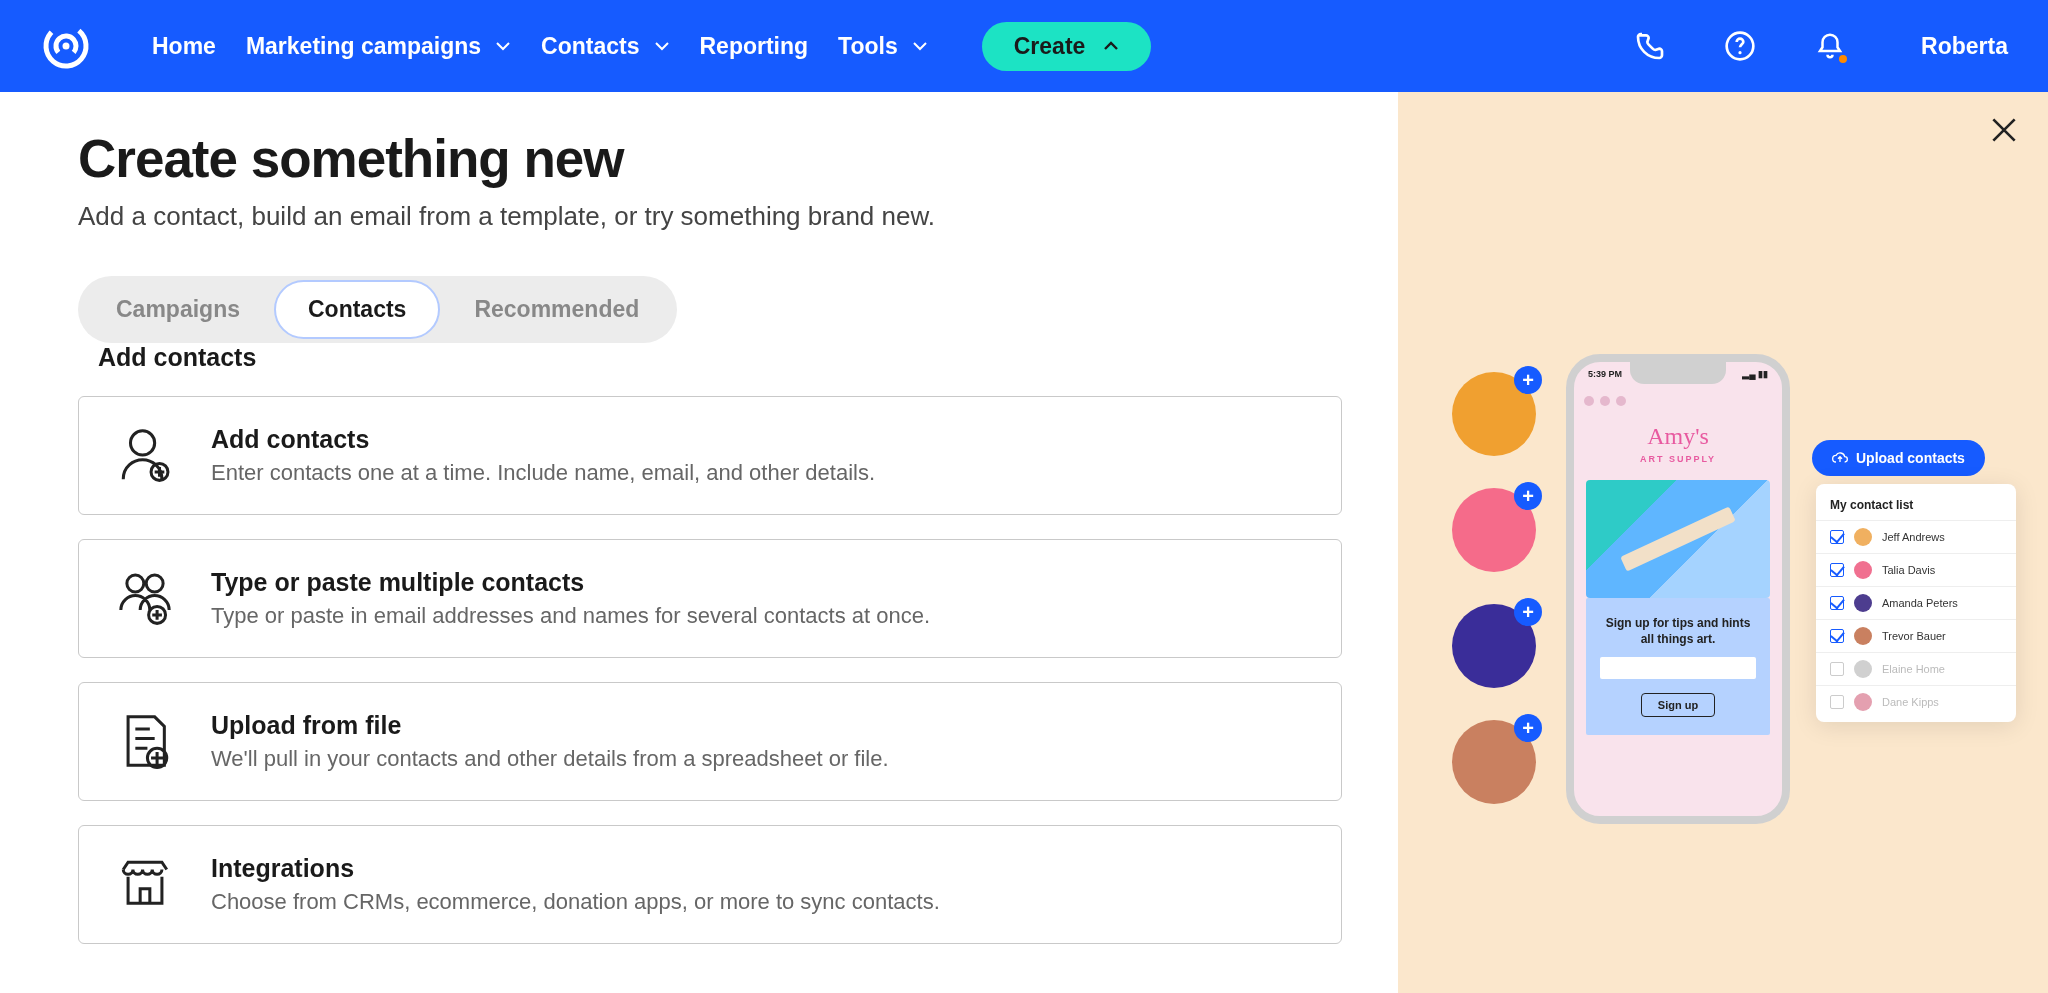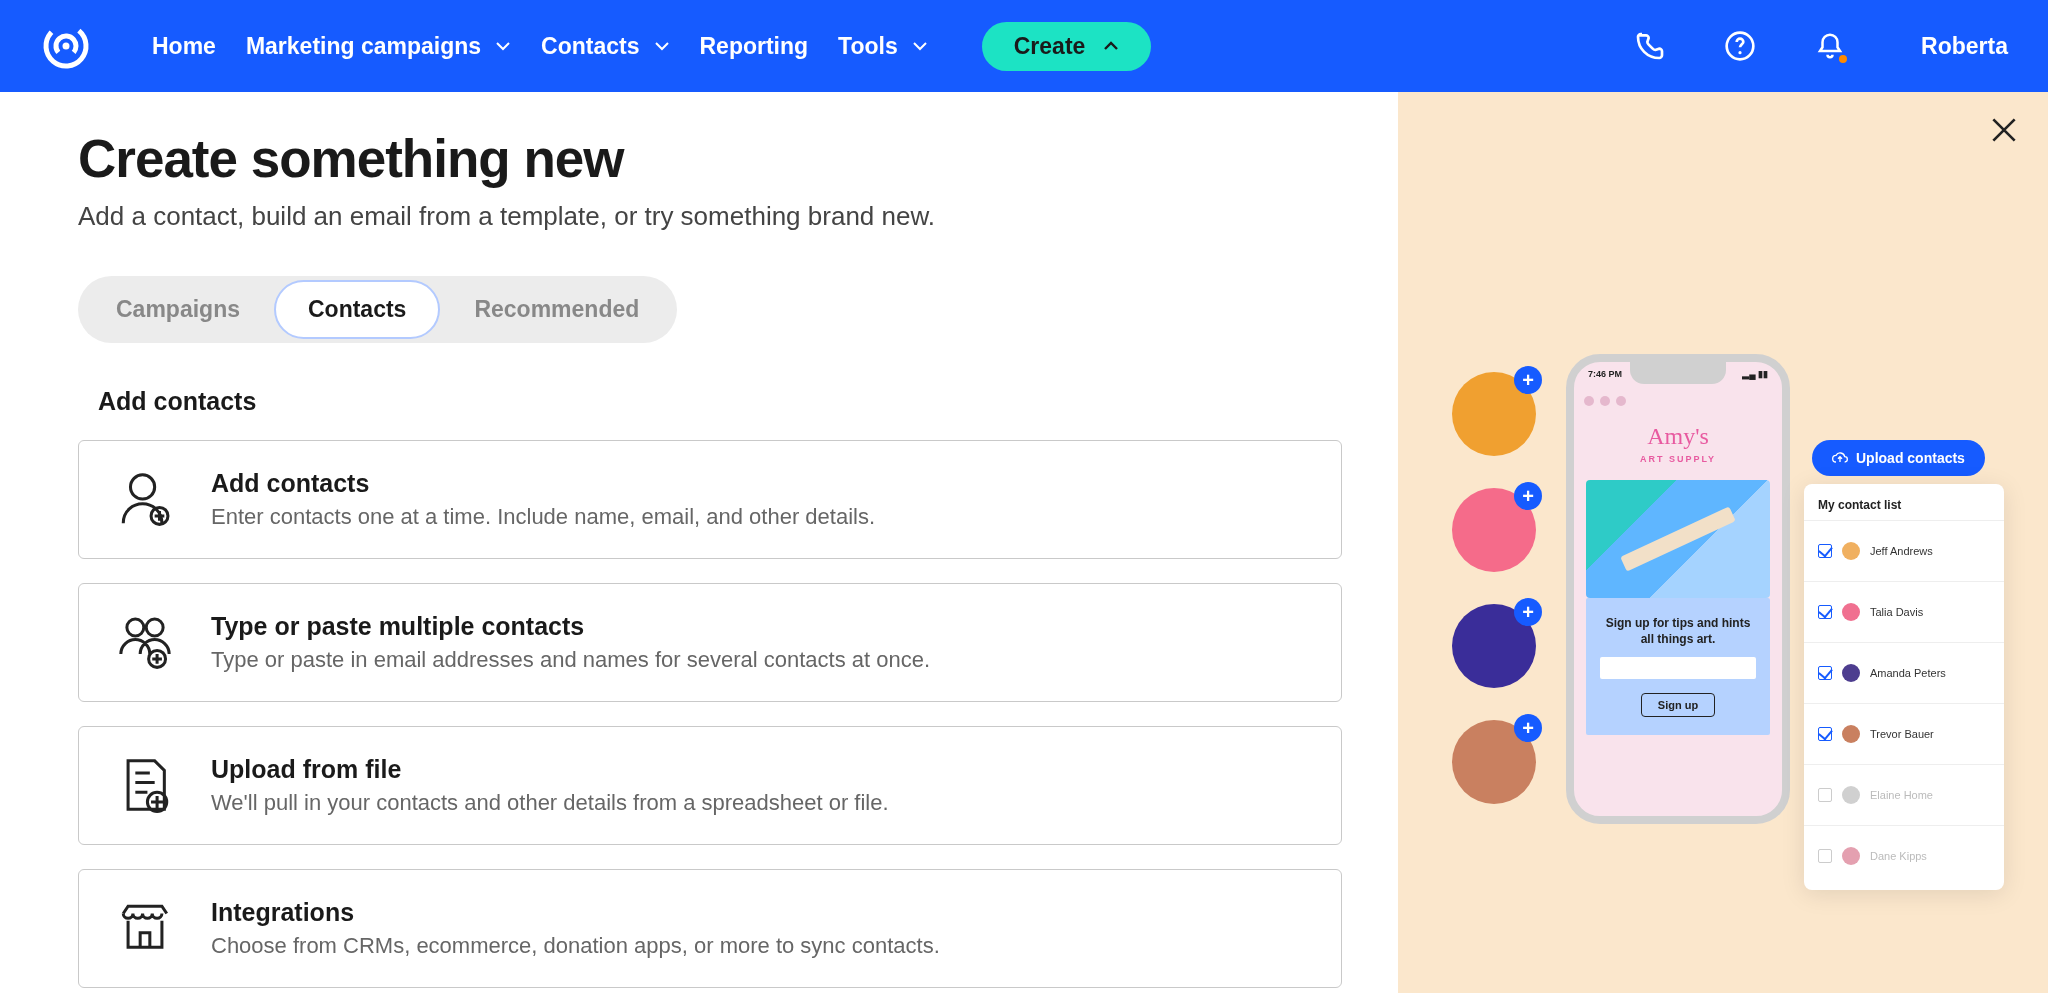--- a/index.html
+++ b/index.html
@@ -21,21 +21,21 @@
 
 
 .main { display:flex; height:calc(993px - 92px); }
 .left { flex:1; padding:36px 56px 0 78px; overflow:hidden; }
 .right { width:650px; background:#fbe7cc; position:relative; }
 
 .page-title { font-size:53px; font-weight:800; color:#1a1a1a; margin-bottom:12px; letter-spacing:-1px; }
 .page-sub { font-size:26px; color:#444; margin-bottom:44px; }
 
 
-.pillbar { display:inline-flex; background:#ececec; border-radius:999px; padding:4px; margin-bottom:44px; }
+.pillbar { display:inline-flex; background:#ececec; border-radius:999px; padding:4px; }
 .pill { font-size:23px; font-weight:600; color:#888; padding:14px 32px; border-radius:999px; border:2px solid transparent; cursor:pointer; background:transparent; }
 .pill.active { background:#fff; color:#1a1a1a; border:2px solid #b3caff; }
 
 .section-h { font-size:25px; font-weight:700; margin:0 0 24px 20px; color:#1a1a1a; }
 
 
 .cards { display:flex; flex-direction:column; gap:24px; }
 .card { border:1px solid #c9c9c9; border-radius:6px; padding:28px 36px; display:flex; gap:36px; align-items:flex-start; cursor:pointer; }
 .card-ico { width:60px; height:60px; flex-shrink:0; display:flex; align-items:center; justify-content:center; }
 .card-title { font-size:25px; font-weight:700; color:#1a1a1a; margin-bottom:6px; }
@@ -60,23 +60,23 @@
 .phone .brand .l2 { font-size:9px; letter-spacing:2px; font-family:Arial; font-weight:700; }
 .phone .photo { position:absolute; top:118px; left:12px; right:12px; height:118px; background:linear-gradient(135deg,#2ecbc7 0 30%,#5fb6ff 30% 60%,#a5d3ff 60% 100%); border-radius:4px; }
 .phone .photo::after { content:''; position:absolute; left:50%; top:50%; width:120px; height:16px; background:#f2e0c8; transform:translate(-50%,-50%) rotate(-25deg); border-radius:3px; }
 .phone .banner { position:absolute; top:236px; left:12px; right:12px; background:#b5d2ff; padding:18px 14px; text-align:center; border-radius:2px; }
 .phone .banner-text { font-size:12px; font-weight:700; color:#222; line-height:1.3; }
 .phone .banner-input { margin-top:10px; height:22px; background:#fff; border-radius:2px; }
 .phone .signup { margin-top:14px; display:inline-block; font-size:11px; font-weight:700; color:#222; border:1.5px solid #222; border-radius:4px; padding:5px 16px; }
 
 .upload-btn { position:absolute; left:360px; top:86px; background:#165bff; color:#fff; font-size:14px; font-weight:600; border:none; border-radius:999px; padding:10px 20px; display:flex; align-items:center; gap:8px; cursor:pointer; }
 
-.contact-card { position:absolute; left:352px; top:130px; width:200px; background:#fff; border-radius:8px; box-shadow:0 4px 24px rgba(0,0,0,.1); padding:14px 0 4px 0; }
+.contact-card { position:absolute; left:364px; top:130px; width:200px; background:#fff; border-radius:8px; box-shadow:0 4px 24px rgba(0,0,0,.1); padding:14px 0 4px 0; }
 .contact-card h4 { font-size:12px; font-weight:700; padding:0 14px 8px 14px; color:#222; }
-.contact-row { display:flex; align-items:center; gap:10px; padding:21px 14px; border-top:1px solid #eee; font-size:11px; color:#333; }
+.contact-row { display:flex; align-items:center; gap:10px; padding:7px 14px; border-top:1px solid #eee; font-size:11px; color:#333; }
 .contact-row.faded { color:#bbb; }
 .cb { width:14px; height:14px; border:1.5px solid #165bff; border-radius:2px; flex-shrink:0; position:relative; }
 .cb.checked::after { content:''; position:absolute; left:2px; top:-1px; width:7px; height:10px; border-right:2px solid #165bff; border-bottom:2px solid #165bff; transform:rotate(40deg); }
 .cb.empty { border-color:#ccc; }
 .mini-av { width:18px; height:18px; border-radius:50%; flex-shrink:0; }
 </style>
 </head>
 <body>
 
 <div class="navbar">
@@ -249,21 +249,21 @@
             <span class="add">+</span>
           </div>
           <div class="avatar" style="background: rgb(201, 128, 96);">
             <span class="add">+</span>
           </div>
         </div>
 
       <div class="phone">
         <div class="notch"></div>
         <div class="status">
-          <span>7:46 PM</span>
+          <span>5:39 PM</span>
           <span>▂▄ ▮▮</span>
         </div>
         <div class="tabs">
             <span></span>
             <span></span>
             <span></span>
           </div>
         <div class="brand">
           <span class="l1 script">Amy's</span>
           <span class="l2">ART SUPPLY</span>

